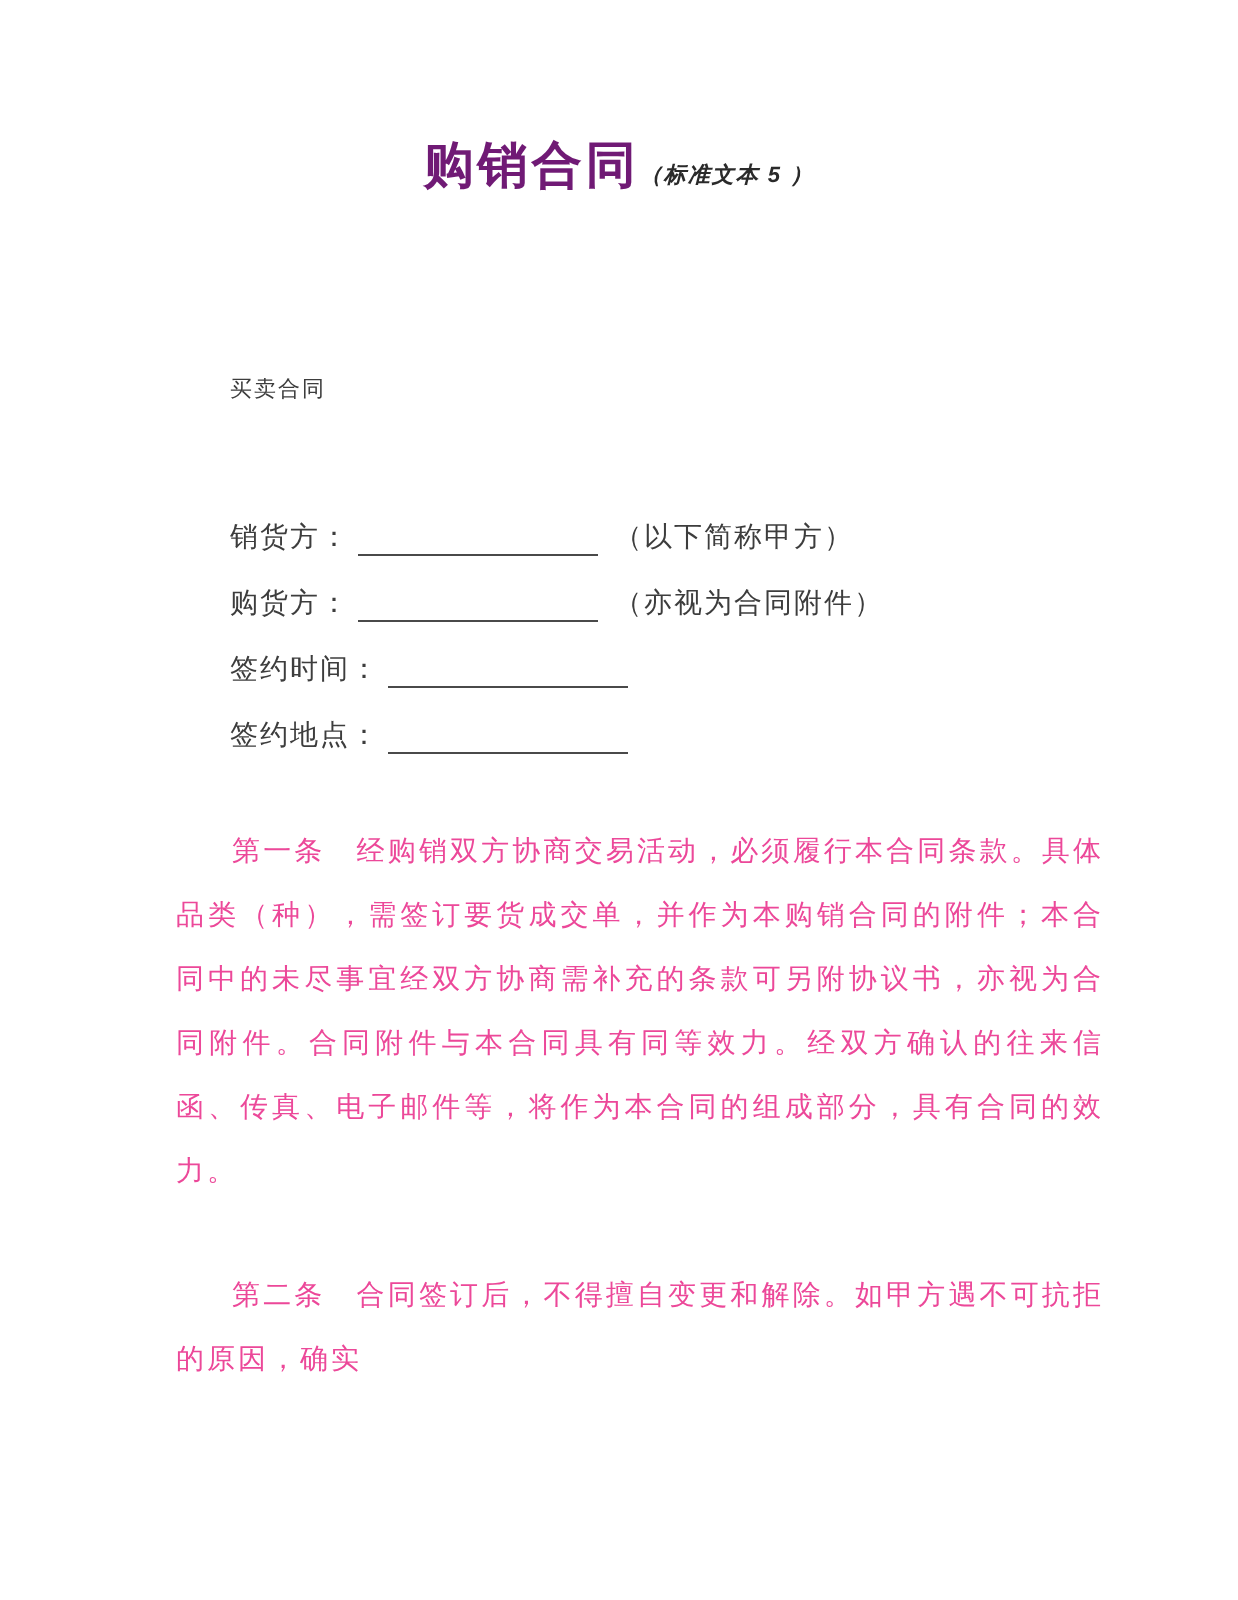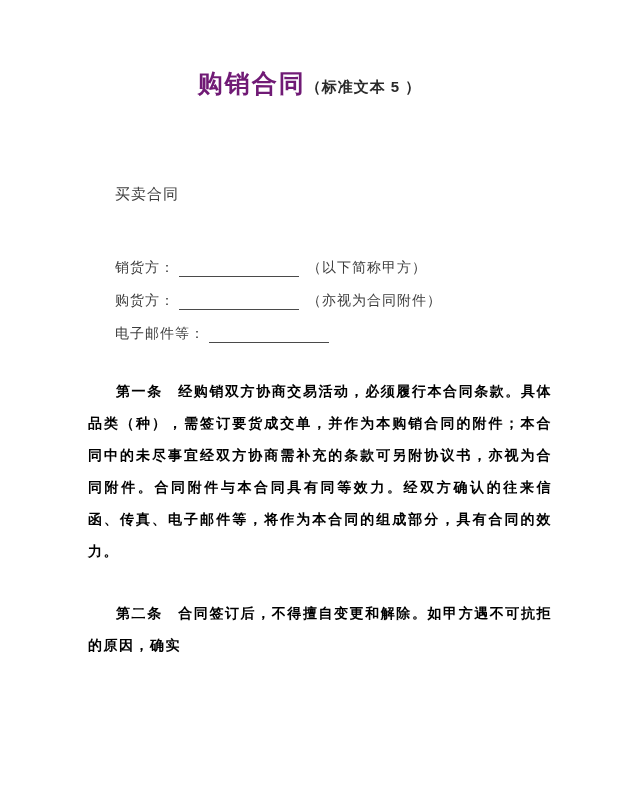--- a/index.html
+++ b/index.html
@@ -24,28 +24,29 @@
     line-height: 34px;
     white-space: nowrap;
   }
   .doc-title {
     font-size: 25px;
     font-weight: bold;
     color: #701a75;
     letter-spacing: 2px;
   }
   .doc-title-suffix {
-    font-size: 15px;
+    font-size: 11px;
     font-weight: bold;
     color: #2a2a2a;
     letter-spacing: 1px;
+    font-style: italic;
   }
   .subtitle {
     margin: 80px 0 0 115px;
-    font-size: 15px;
+    font-size: 11px;
     line-height: 20px;
     letter-spacing: 1px;
   }
   .fields {
     margin: 53px 0 0 115px;
   }
   .field-row {
     height: 20px;
     line-height: 20px;
     margin-bottom: 13px;
@@ -72,22 +73,21 @@
   .content {
     margin: 32px 67px 0 88px;
   }
   .para {
     margin: 0 0 30px 0;
     font-size: 14px;
     line-height: 32px;
     text-align: justify;
     text-indent: 2em;
     letter-spacing: 1.5px;
-    color: #000000;
-    font-weight: bold;
+    color: #ec4899;
   }
   .para:last-child {
     margin-bottom: 0;
   }
 </style>
 </head>
 <body>
 
 <div class="page">
 
@@ -100,23 +100,26 @@
   <div class="fields">
 
     <div class="field-row">
       <span class="field-label">销货方：</span><span class="blank"></span><span class="field-suffix">（以下简称甲方）</span>
     </div>
 
     <div class="field-row">
       <span class="field-label">购货方：</span><span class="blank"></span><span class="field-suffix">（亦视为合同附件）</span>
     </div>
 
+    <div class="field-row">
+      <span class="field-label">签约时间：</span><span class="blank"></span><span class="field-suffix"></span>
+    </div>
 
     <div class="field-row">
-      <span class="field-label">电子邮件等：</span><span class="blank"></span><span class="field-suffix"></span>
+      <span class="field-label">签约地点：</span><span class="blank"></span><span class="field-suffix"></span>
     </div>
 
   </div>
 
   <div class="content">
     <p class="para">第一条　经购销双方协商交易活动，必须履行本合同条款。具体品类（种），需签订要货成交单，并作为本购销合同的附件；本合同中的未尽事宜经双方协商需补充的条款可另附协议书，亦视为合同附件。合同附件与本合同具有同等效力。经双方确认的往来信函、传真、电子邮件等，将作为本合同的组成部分，具有合同的效力。</p>
     <p class="para">第二条　合同签订后，不得擅自变更和解除。如甲方遇不可抗拒的原因，确实</p>
   </div>
 
 </div>

